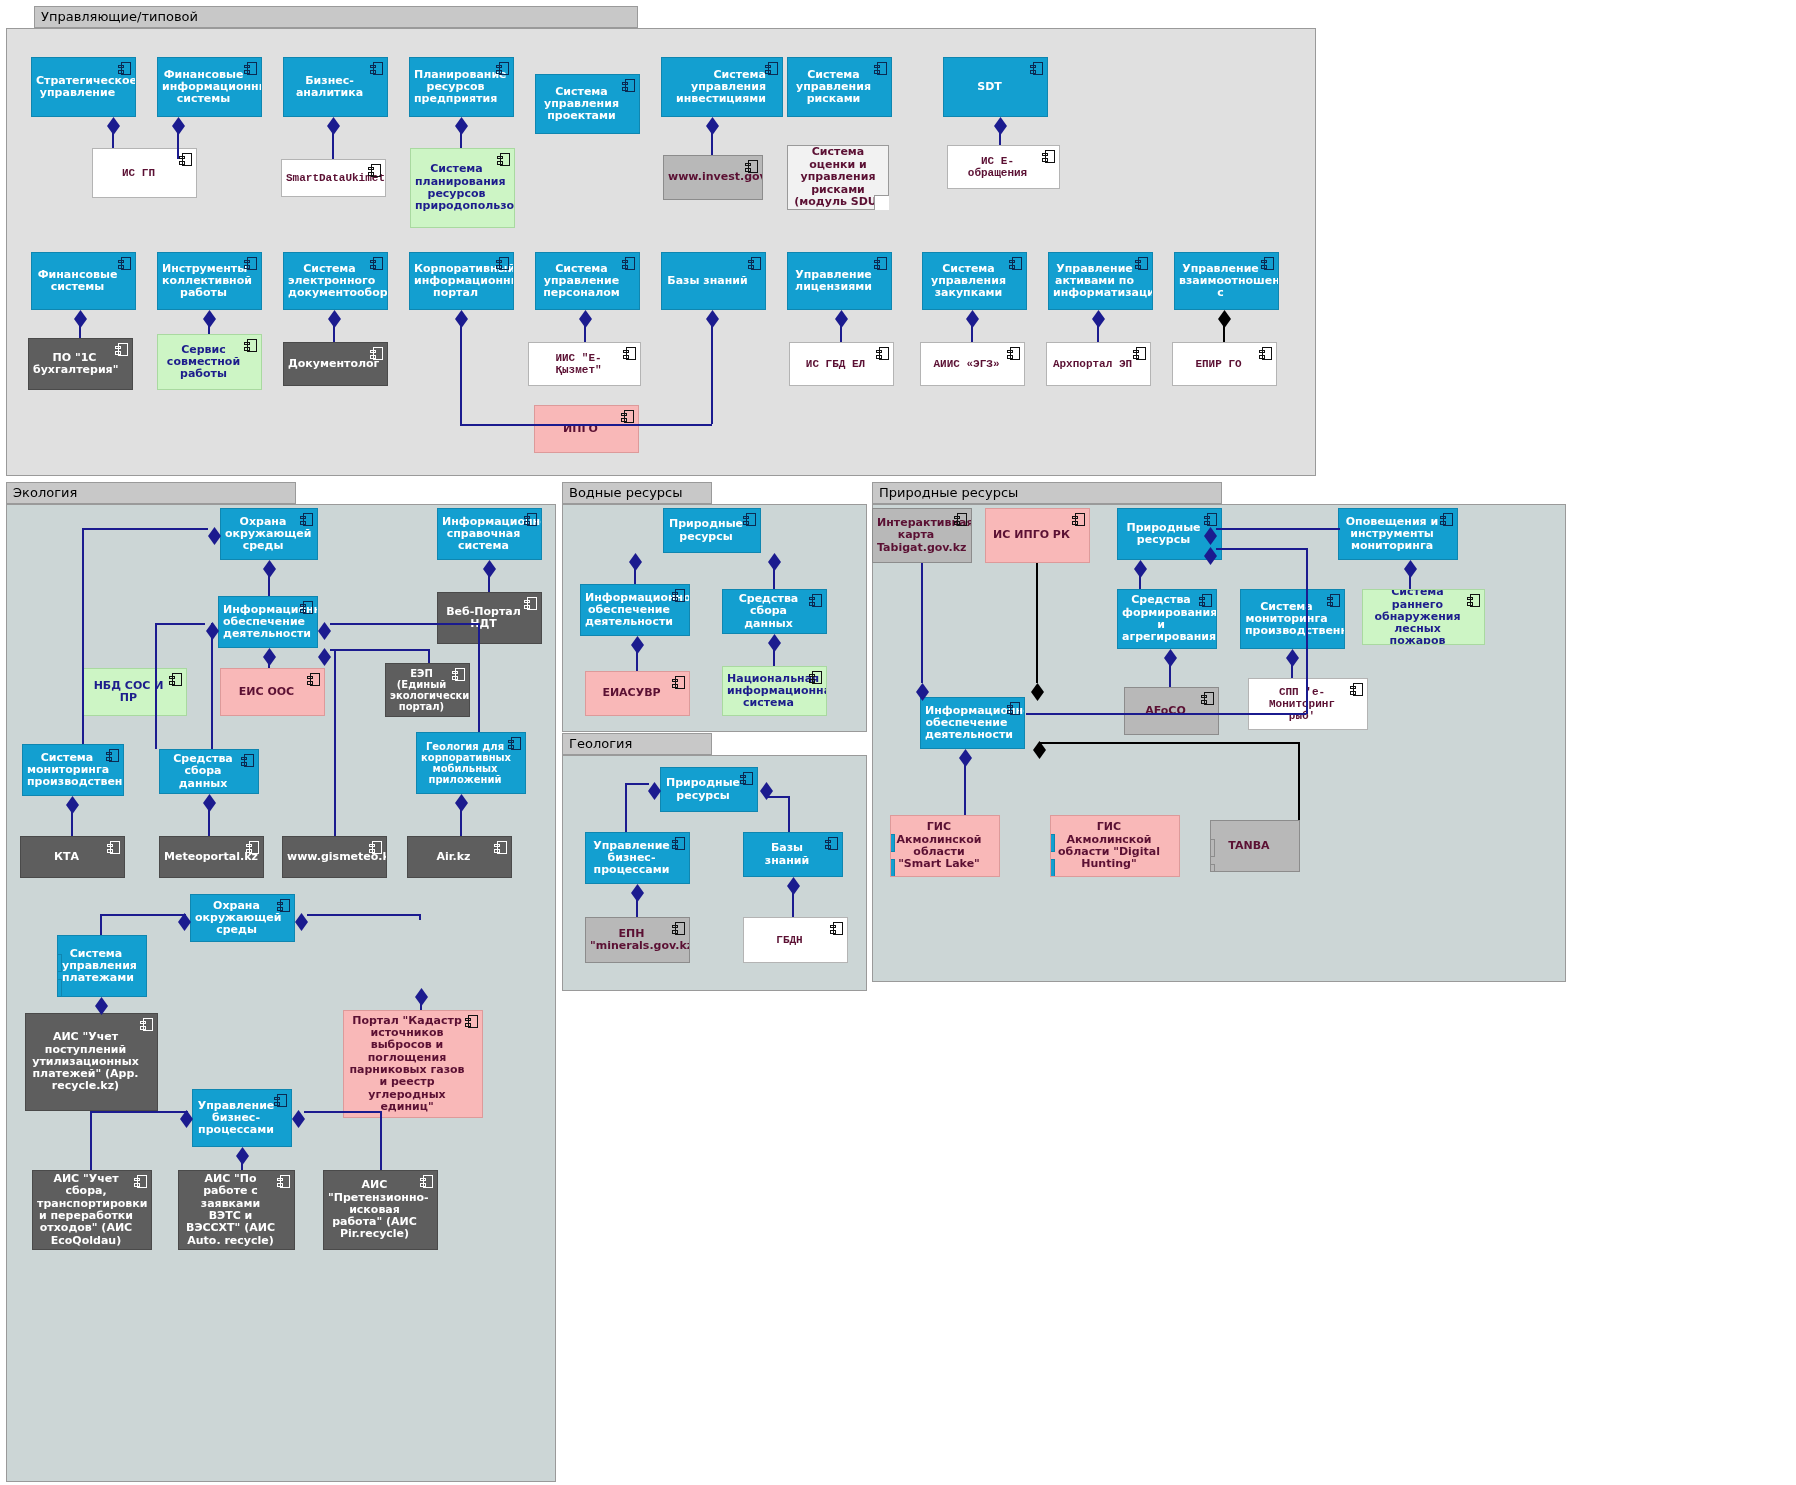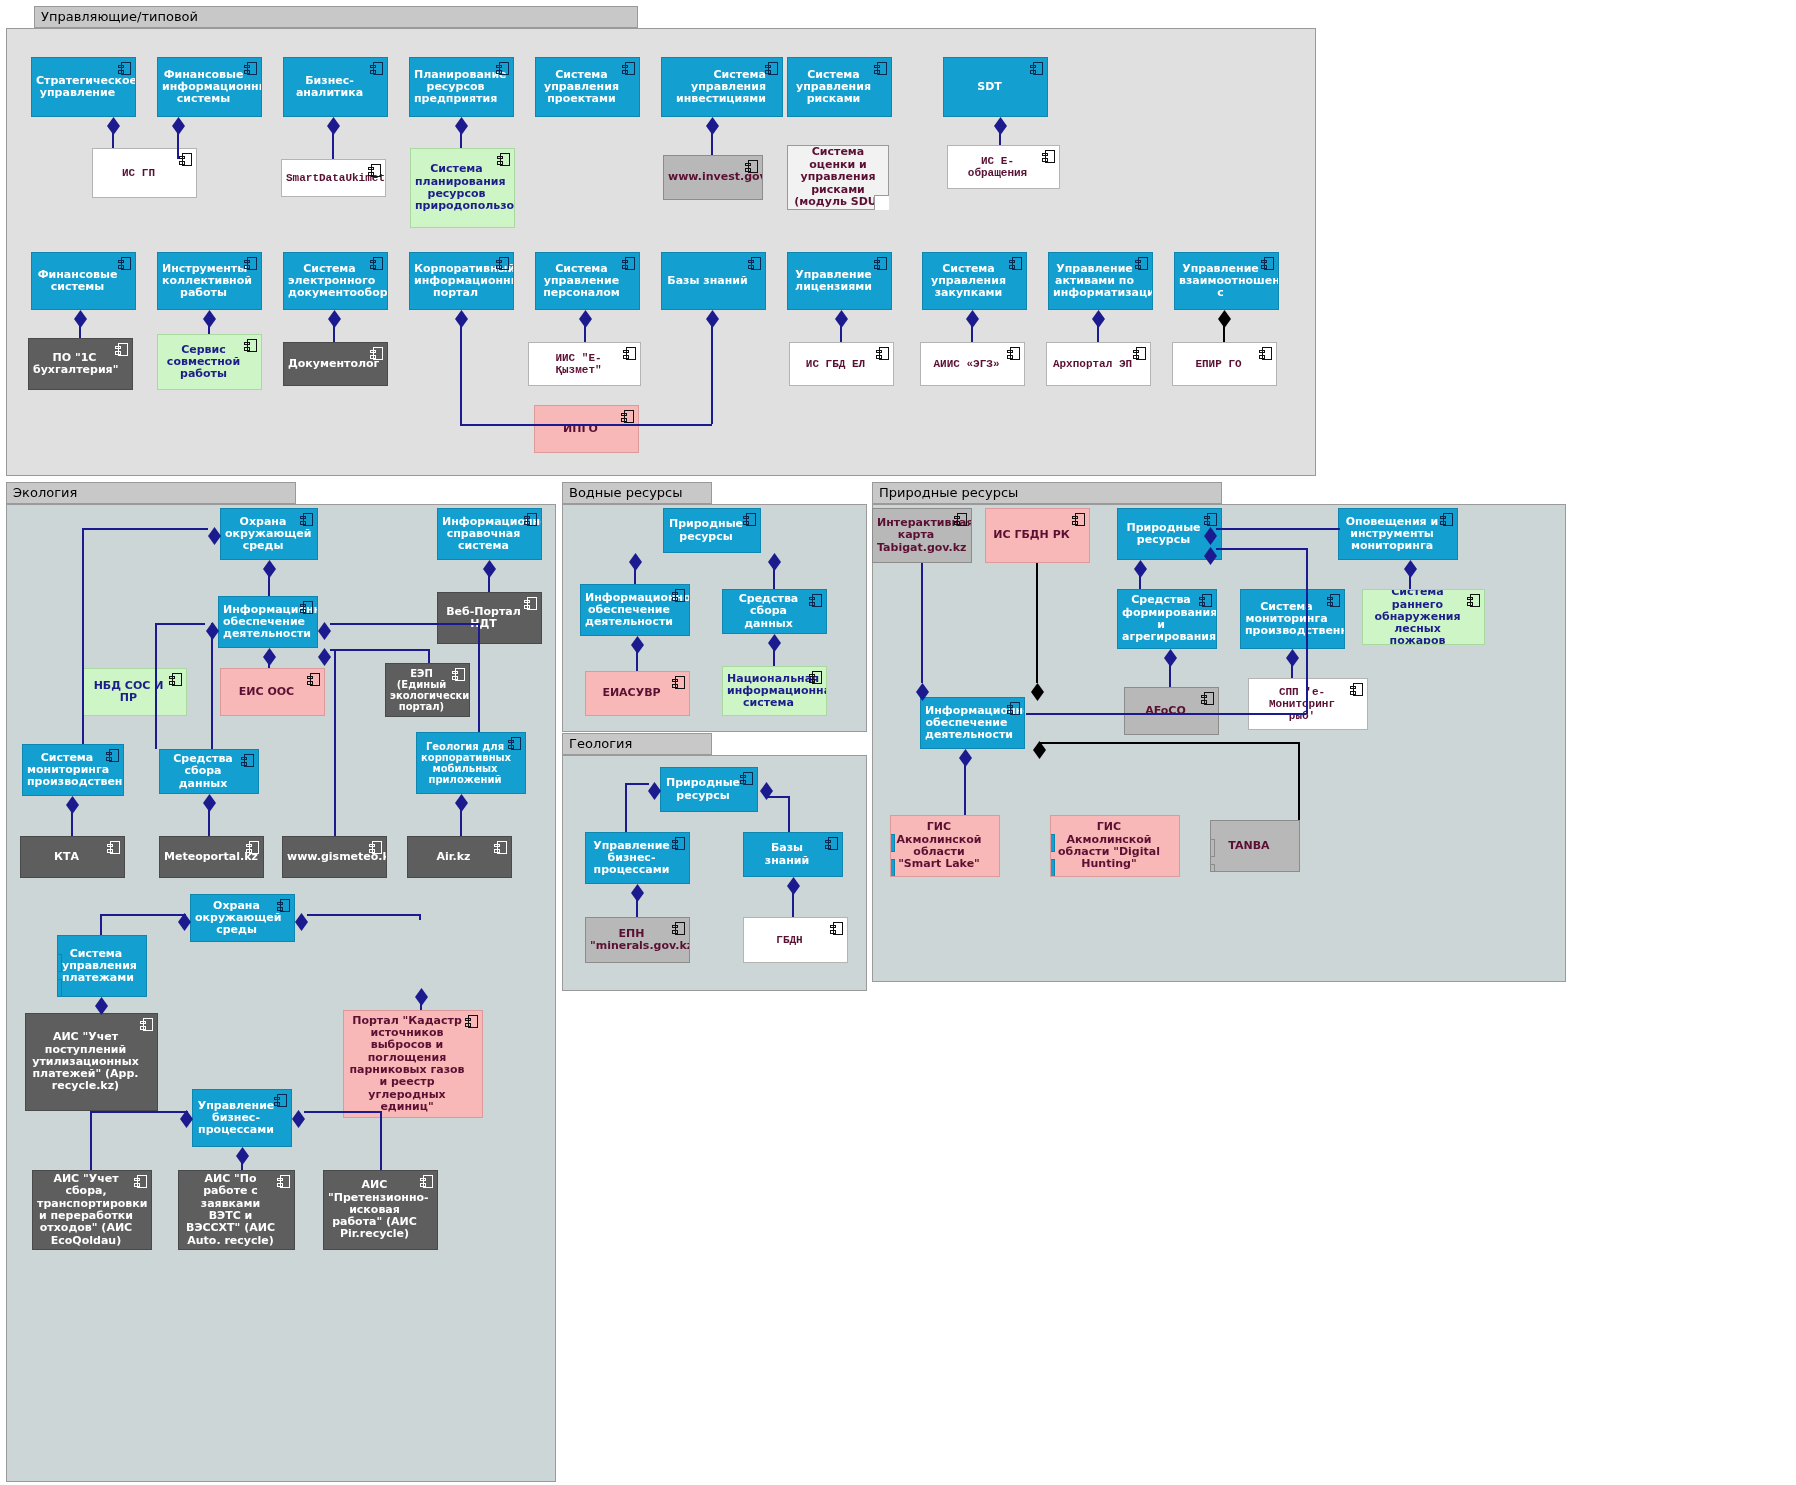--- a/index.html
+++ b/index.html
@@ -98,21 +98,21 @@
       </div>
     </div>
     <div class="node n-blue" style="left: 409px; top: 57px; width: 105px; height: 60px; font-size: 11px; position: absolute;">
       <span class="lbl">Планирование ресурсов предприятия</span>
       <div class="cicon">
         <i class="bdy"></i>
         <i class="t1"></i>
         <i class="t2"></i>
       </div>
     </div>
-    <div class="node n-blue" style="left: 535px; top: 57px; width: 105px; height: 60px; font-size: 11px; position: absolute;">
+    <div class="node n-blue" style="left: 535px; top: 74px; width: 105px; height: 60px; font-size: 11px; position: absolute;">
       <span class="lbl">Система управления проектами</span>
       <div class="cicon">
         <i class="bdy"></i>
         <i class="t1"></i>
         <i class="t2"></i>
       </div>
     </div>
     <div class="node n-blue" style="left: 661px; top: 57px; width: 122px; height: 60px; font-size: 11px; position: absolute; text-align: right;">
       <span class="lbl">Система управления инвестициями</span>
       <div class="cicon">
@@ -686,21 +686,21 @@
     <div class="lnk v" style="left: 792px; top: 891px; height: 26px;"></div>
     <div class="node n-ltgrey" style="left: 872px; top: 508px; width: 100px; height: 55px; font-size: 11px; position: absolute;">
       <span class="lbl">Интерактивная карта Tabigat.gov.kz</span>
       <div class="cicon">
         <i class="bdy"></i>
         <i class="t1"></i>
         <i class="t2"></i>
       </div>
     </div>
     <div class="node n-pink" style="left: 985px; top: 508px; width: 105px; height: 55px; font-size: 11px; position: absolute;">
-      <span class="lbl">ИС ГБДН РК</span>
+      <span class="lbl">ИС ИПГО РК</span>
       <div class="cicon">
         <i class="bdy"></i>
         <i class="t1"></i>
         <i class="t2"></i>
       </div>
     </div>
     <div class="node n-blue" style="left: 1117px; top: 508px; width: 105px; height: 52px; font-size: 11px; position: absolute;">
       <span class="lbl">Природные ресурсы</span>
       <div class="cicon">
         <i class="bdy"></i>

